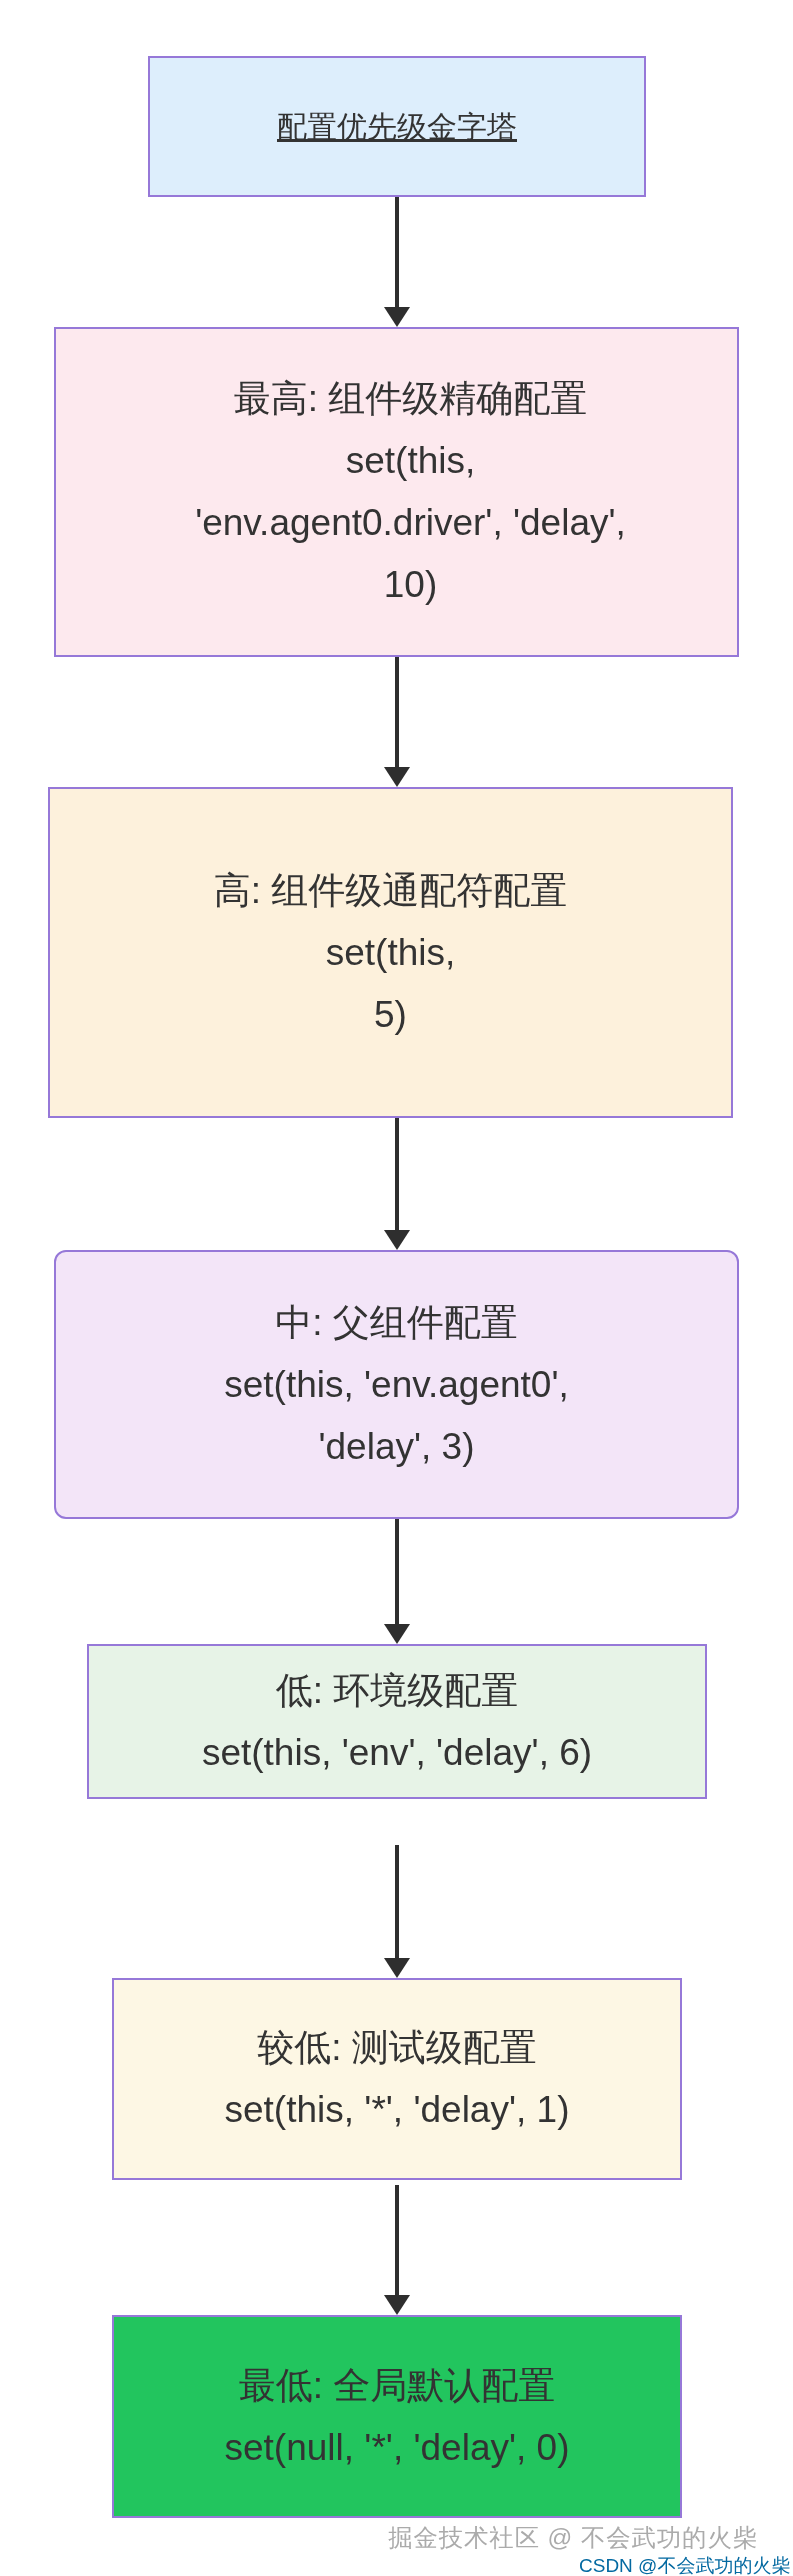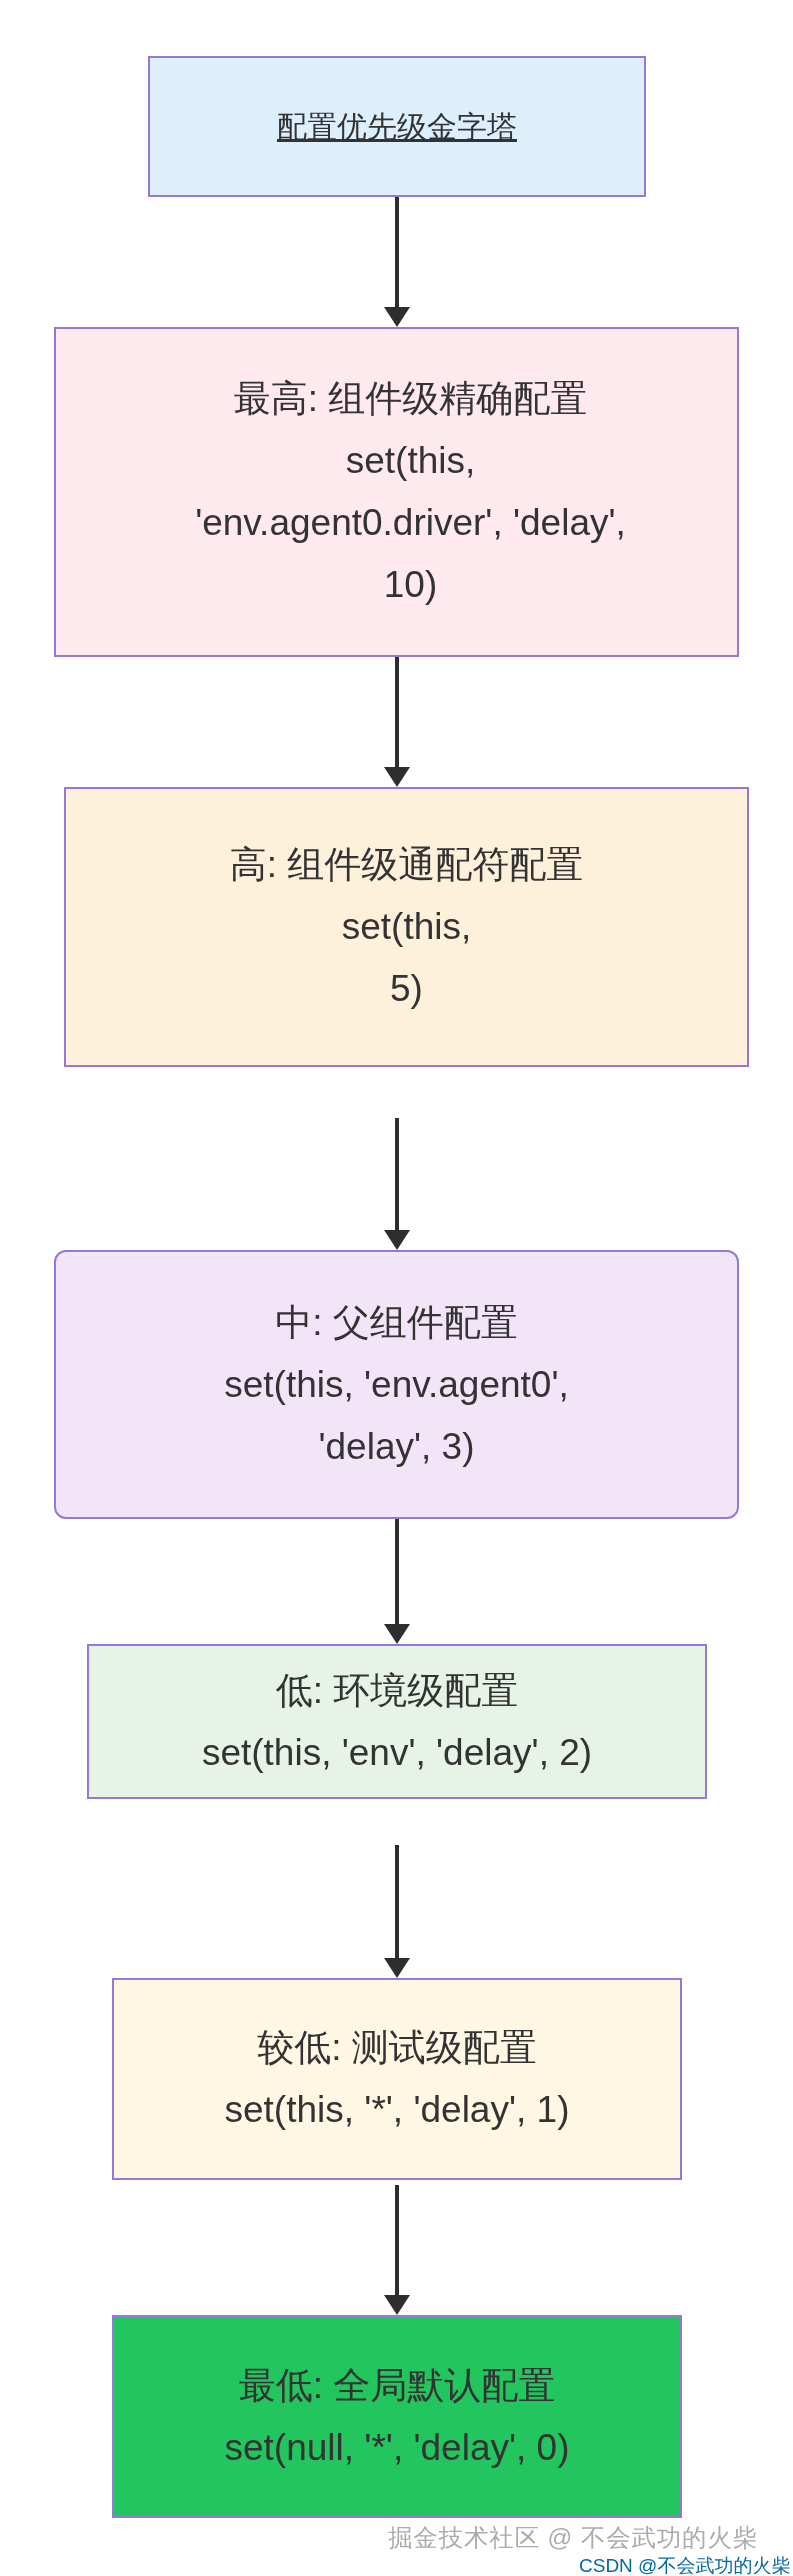--- a/index.html
+++ b/index.html
@@ -26,21 +26,21 @@
     font-size: 37px;
     line-height: 62px;
     white-space: nowrap;
     color: var(--text, #333333);
   }
   #node-title .node-line { font-size: 30px; text-decoration: underline; }
 
   
   #node-title   { left: 148px; top: 56px;   width: 498px; height: 141px; }
   #node-highest { left: 54px;  top: 327px;  width: 685px; height: 330px; }
-  #node-high    { left: 64px;  top: 787px;  width: 685px; height: 280px; align-items: center; }
+  #node-high    { left: 48px;  top: 787px;  width: 685px; height: 331px; align-items: center; }
   #node-medium  { left: 54px;  top: 1250px; width: 685px; height: 269px; border-radius: 12px; }
   #node-low     { left: 87px; top: 1644px; width: 620px; height: 155px; }
   #node-lower   { left: 112px; top: 1978px; width: 570px; height: 202px; }
   #node-lowest  { left: 112px; top: 2315px; width: 570px; height: 203px; }
 
   .arrow { position: absolute; left: 371px; width: 52px; }
   .arrow::before {
     content: "";
     position: absolute;
     top: 0; bottom: 17.4px; left: 50%;
@@ -108,21 +108,21 @@
   <div class="node" id="node-medium" style="background: rgb(243, 229, 248);">
       <div class="node-line">中: 父组件配置</div>
       <div class="node-line">set(this, 'env.agent0',</div>
       <div class="node-line">'delay', 3)</div>
     </div>
 
   <div class="arrow" id="arrow-4"></div>
 
   <div class="node" id="node-low" style="background: rgb(231, 243, 231);">
       <div class="node-line">低: 环境级配置</div>
-      <div class="node-line">set(this, 'env', 'delay', 2)</div>
+      <div class="node-line">set(this, 'env', 'delay', 6)</div>
     </div>
 
   <div class="arrow" id="arrow-5"></div>
 
   <div class="node" id="node-lower" style="background: rgb(253, 247, 228);">
       <div class="node-line">较低: 测试级配置</div>
       <div class="node-line">set(this, '*', 'delay', 1)</div>
     </div>
 
   <div class="arrow" id="arrow-6"></div>

